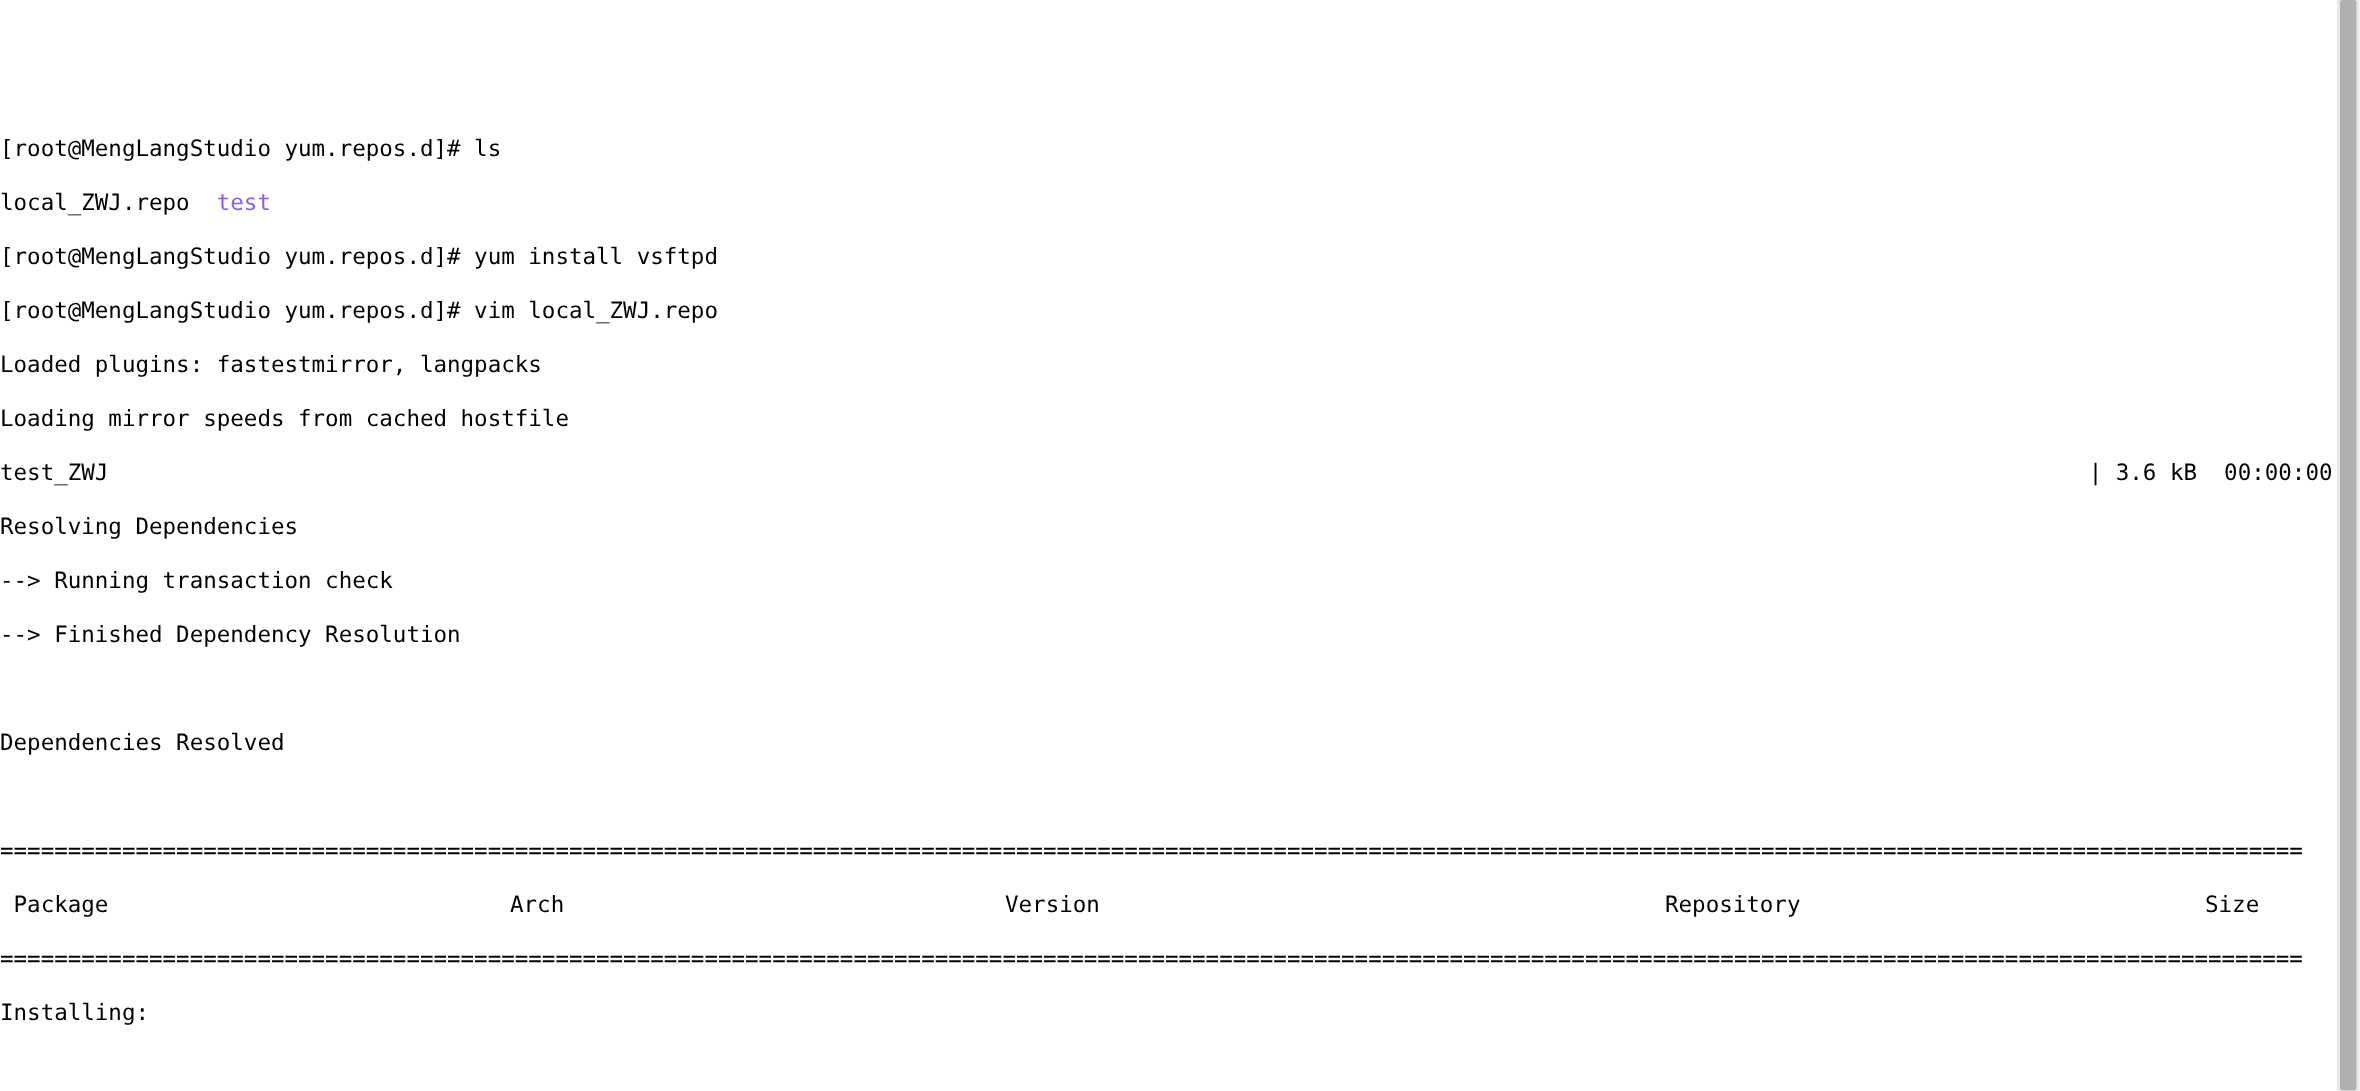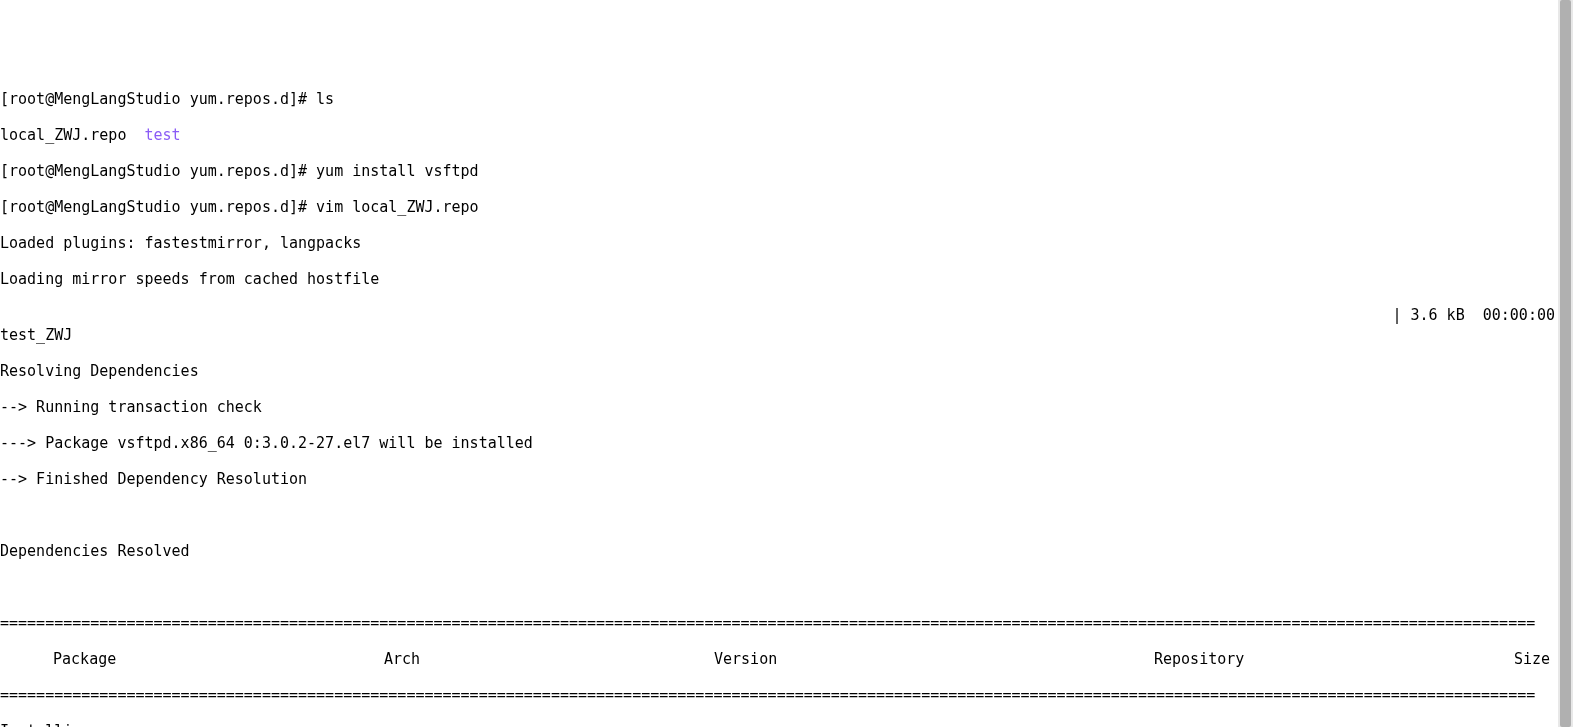--- a/index.html
+++ b/index.html
@@ -28,21 +28,20 @@
     .dir-link {
       color: #8b5cf6;
     }
     .row {
       display: flex;
       justify-content: space-between;
       width: 100%;
     }
     .row-left {
       white-space: pre;
-      margin-top: 20px;
     }
     .row-right {
       white-space: pre;
       text-align: center;
     }
     .scrollbar {
       position: fixed;
       top: 0;
       right: 0;
       width: 15px;
@@ -54,40 +53,38 @@
       top: 0;
       left: 2px;
       width: 11px;
       height: 100%;
       background: #b0b0b0;
       border-radius: 2px;
     }
     .cols5 {
       display: grid;
       grid-template-columns: 340px 330px 440px 360px 1fr;
-      padding-left: 44px;
     }
     .cols5 > span:last-child { }
   </style>
 </head>
 <body>
 
 
 
 <div class="term">
 <span class="line"><span>[root@MengLangStudio yum.repos.d]# </span><span>ls</span></span>
 <span class="line"><span>local_ZWJ.repo</span>  <span class="dir-link">test</span></span>
 <span class="line"><span>[root@MengLangStudio yum.repos.d]# </span><span>yum install vsftpd</span></span>
 <span class="line"><span>[root@MengLangStudio yum.repos.d]# </span><span>vim local_ZWJ.repo</span></span>
 <span class="line">Loaded plugins: fastestmirror, langpacks</span>
 <span class="line">Loading mirror speeds from cached hostfile</span>
 <div class="row"><span class="row-left">test_ZWJ</span><span class="row-right">| 3.6 kB  00:00:00</span></div>
 <span class="line">Resolving Dependencies</span>
 <span class="line">--&gt; Running transaction check</span>
-<span class="line">---&gt; Package vsftpd.x86_64 0:3.0.2-27.el7 will be installed</span>
 <span class="line">--&gt; Finished Dependency Resolution</span>
 <span class="line"> </span>
 <span class="line">Dependencies Resolved</span>
 <span class="line"> </span>
 <span class="line">==========================================================================================================================================================================</span>
 <div class="cols5"><span> Package</span><span>Arch</span><span>Version</span><span>Repository</span><span>Size</span></div>
 <span class="line">==========================================================================================================================================================================</span>
 <span class="line">Installing:</span>
 
 

